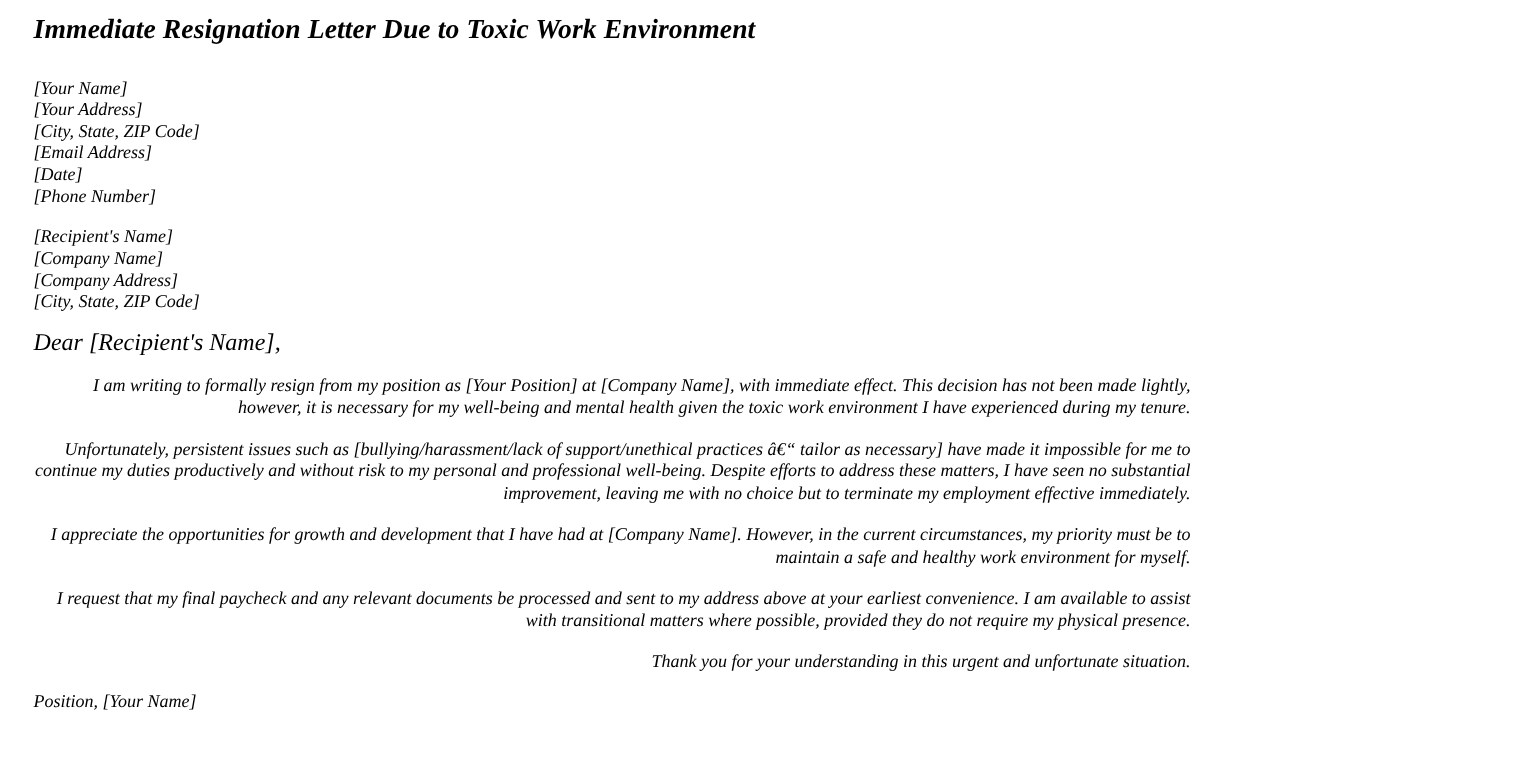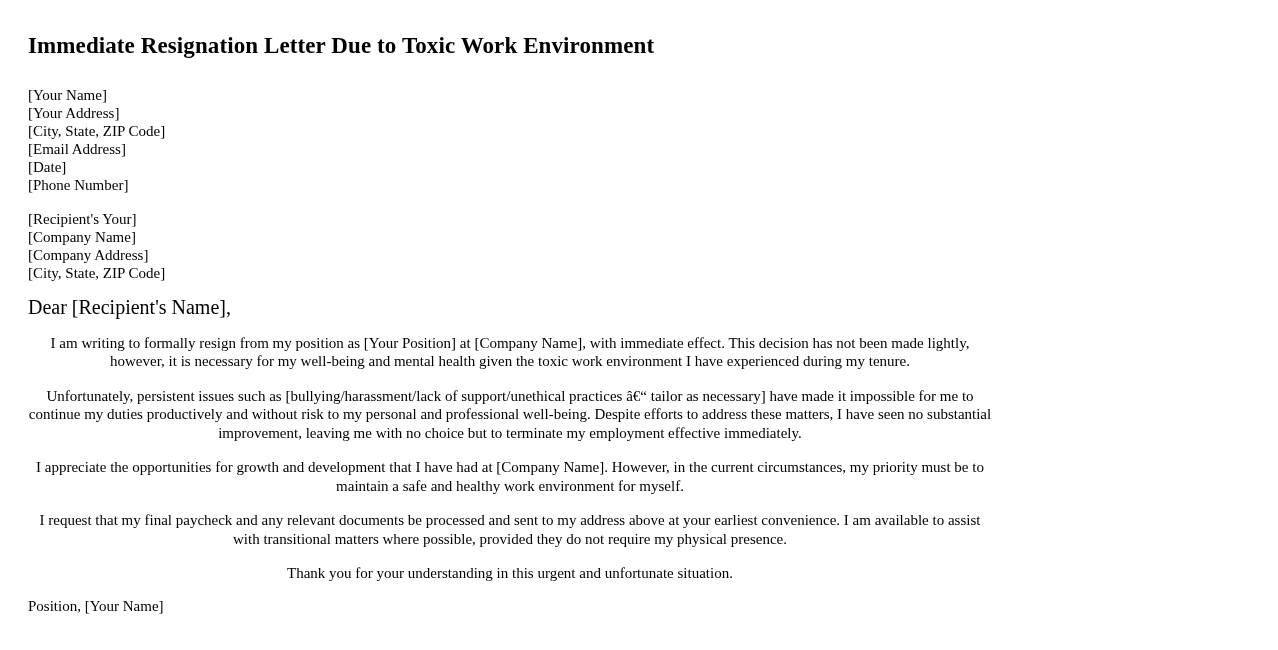--- a/index.html
+++ b/index.html
@@ -8,23 +8,24 @@
     background: #ffffff;
   }
   body {
     width: 1278px;
     height: 650px;
     font-family: "Liberation Serif", serif;
     color: #000000;
     overflow: hidden;
   }
   .page {
-    padding: 32px 28px 0 28px;
+    padding: 11px 28px 0 28px;
     box-sizing: border-box;
     width: 1020px;
+    font-style: italic;
   }
   .doc-title {
     font-family: "Liberation Serif", serif;
     font-size: 23px;
     font-weight: bold;
     line-height: 1.2;
     margin: 0 0 26px 0;
     letter-spacing: 0.1px;
   }
   .block {
@@ -34,21 +35,21 @@
   }
   .block .line {
     display: block;
     white-space: pre-wrap;
   }
   .para {
     font-size: 15px;
     line-height: 18.5px;
     margin: 0 0 16px 0;
     max-width: 1216px;
-    text-align: center;
+    text-align: right;
   }
   .tight {
     margin-bottom: 14px;
   }
   .salutation {
     font-size: 20px;
     line-height: 18px;
     margin: 0 0 18px 0;
   }
   .sig {
@@ -67,21 +68,21 @@
   <div class="block">
     <span class="line">[Your Name]</span>
     <span class="line">[Your Address]</span>
     <span class="line">[City, State, ZIP Code]</span>
     <span class="line">[Email Address]</span>
     <span class="line">[Date]</span>
     <span class="line">[Phone Number]</span>
   </div>
 
   <div class="block">
-    <span class="line">[Recipient's Your]</span>
+    <span class="line">[Recipient's Name]</span>
     <span class="line">[Company Name]</span>
     <span class="line">[Company Address]</span>
     <span class="line">[City, State, ZIP Code]</span>
   </div>
 
   <p class="salutation">Dear [Recipient's Name],</p>
 
   <p class="para">I am writing to formally resign from my position as [Your Position] at [Company Name], with immediate effect. This decision has not been made lightly, however, it is necessary for my well-being and mental health given the toxic work environment I have experienced during my tenure.</p>
   <p class="para">Unfortunately, persistent issues such as [bullying/harassment/lack of support/unethical practices â€“ tailor as necessary] have made it impossible for me to continue my duties productively and without risk to my personal and professional well-being. Despite efforts to address these matters, I have seen no substantial improvement, leaving me with no choice but to terminate my employment effective immediately.</p>
   <p class="para">I appreciate the opportunities for growth and development that I have had at [Company Name]. However, in the current circumstances, my priority must be to maintain a safe and healthy work environment for myself.</p>

